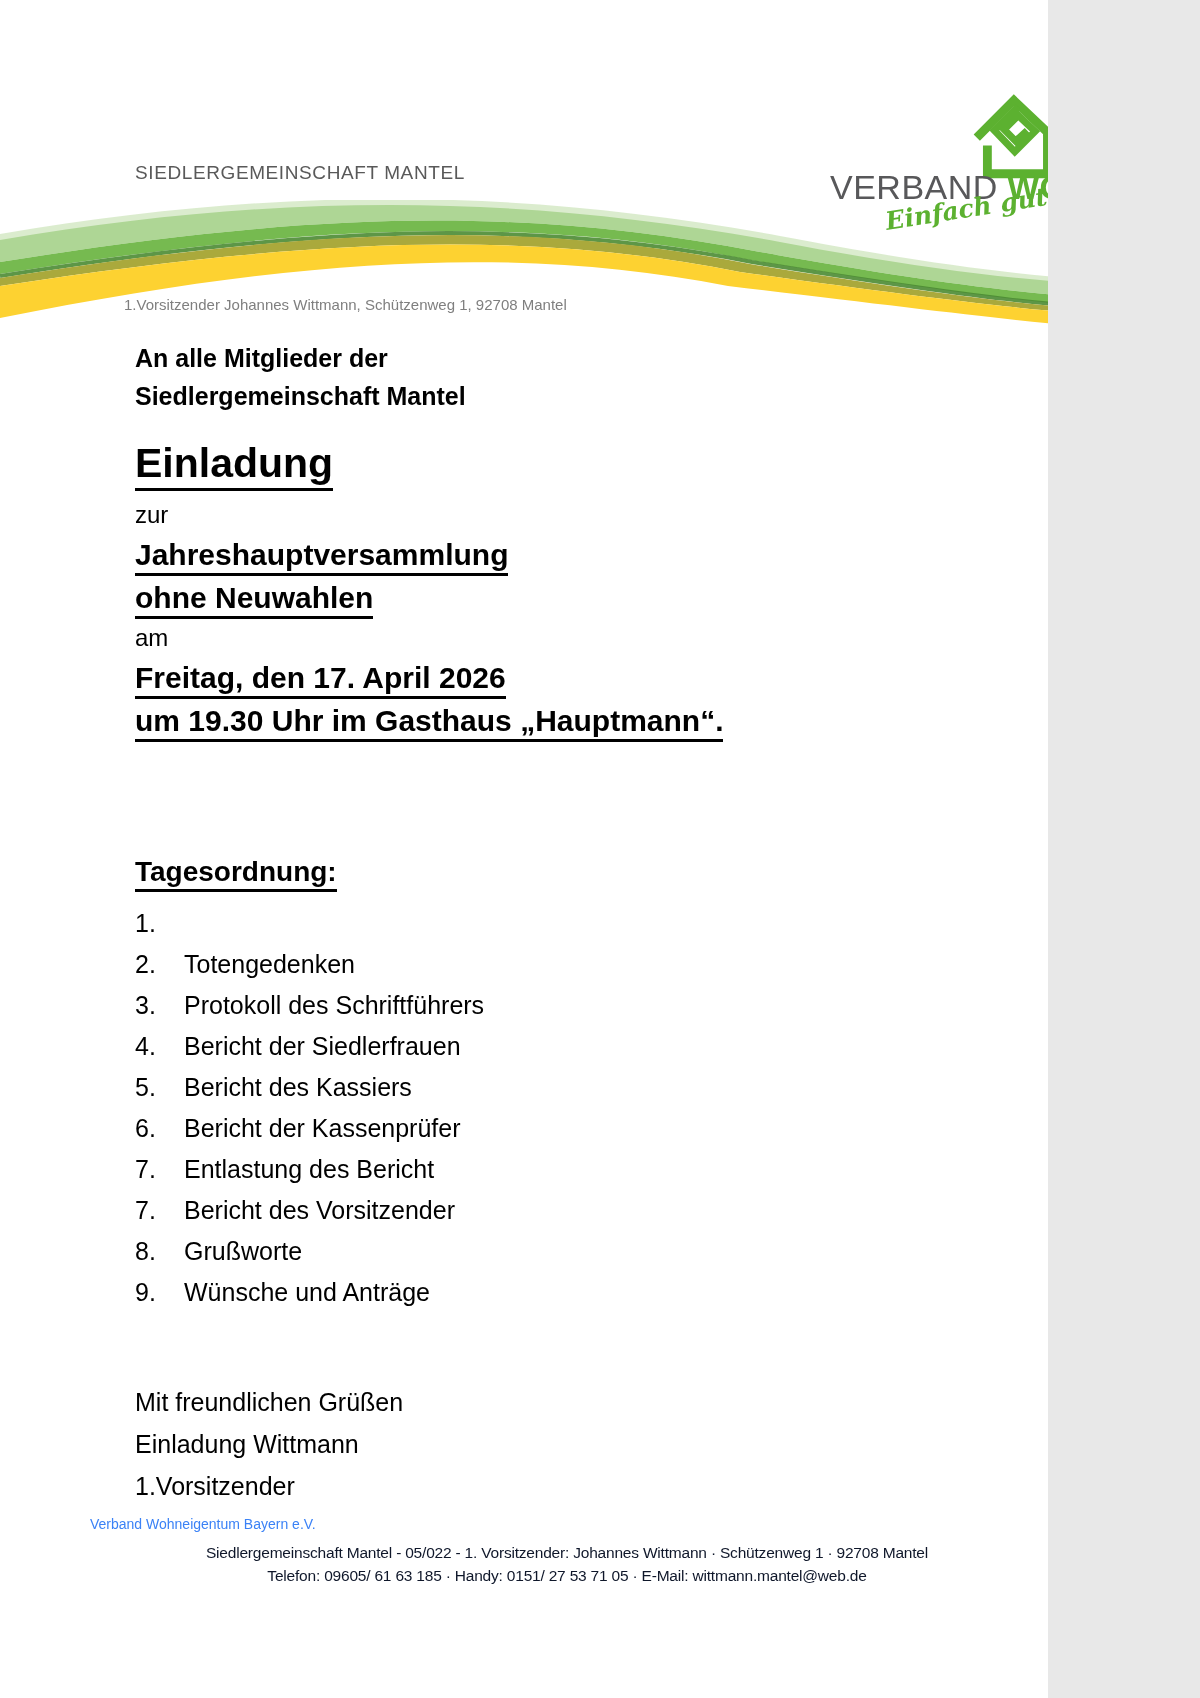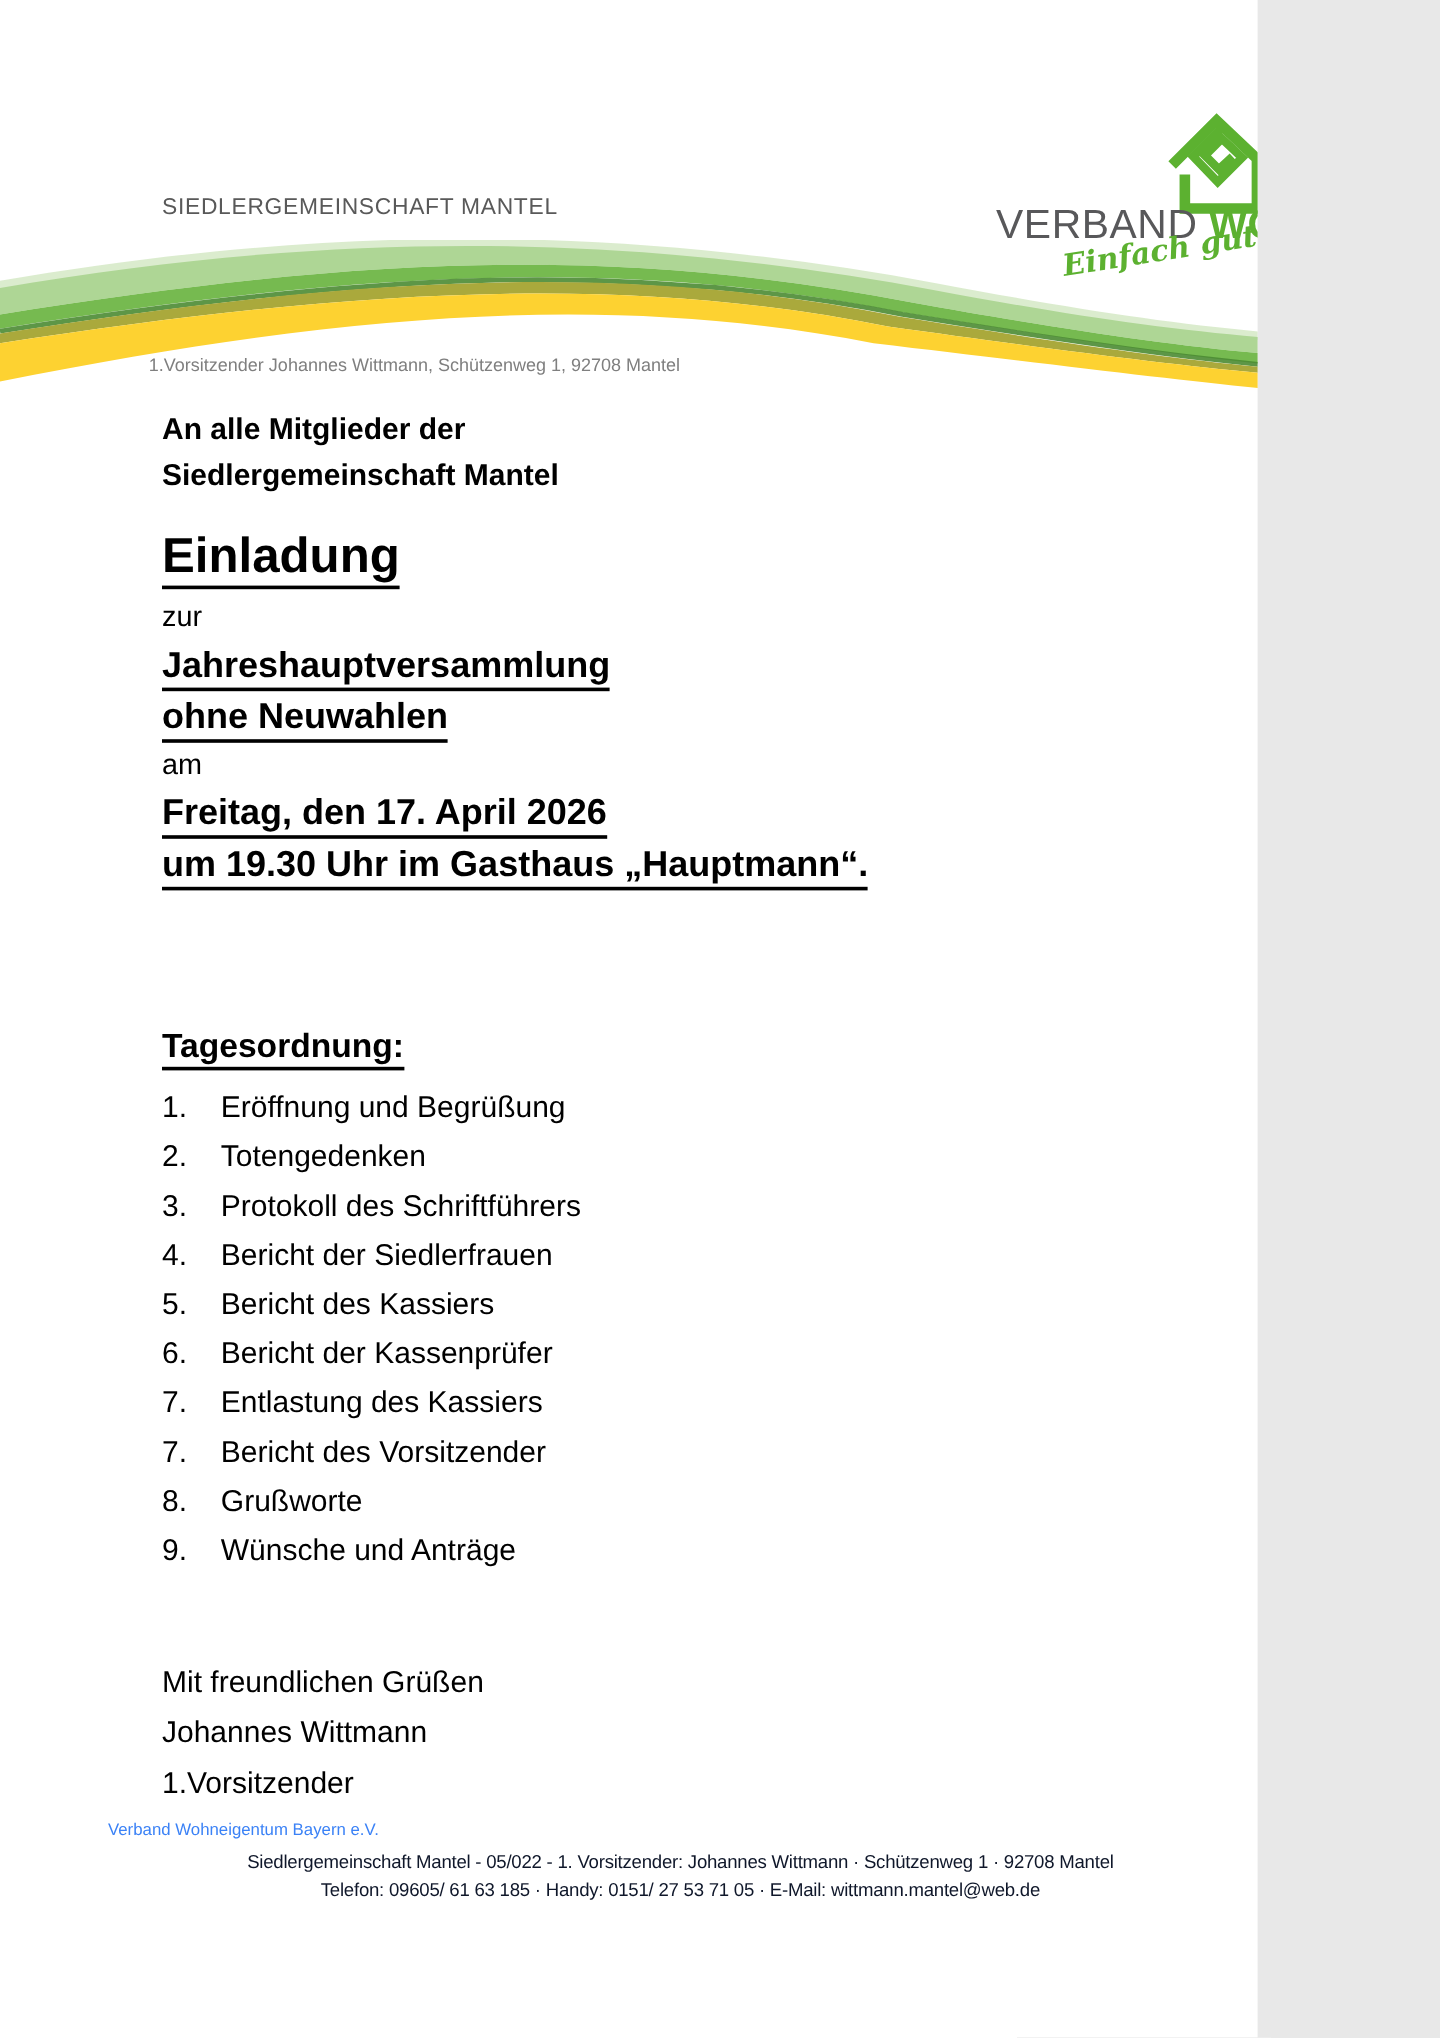--- a/index.html
+++ b/index.html
@@ -142,21 +142,20 @@
       <span class="u">um 19.30 Uhr im Gasthaus „Hauptmann“.</span>
     </div>
   </div>
 
   <div class="agenda-heading">
     <span class="u">Tagesordnung:</span>
   </div>
   <div class="agenda-list">
     <div class="agenda-row">
       <span class="agenda-num">1.</span>
-      <span>Eröffnung und Begrüßung</span>
     </div>
     <div class="agenda-row">
       <span class="agenda-num">2.</span>
       <span>Totengedenken</span>
     </div>
     <div class="agenda-row">
       <span class="agenda-num">3.</span>
       <span>Protokoll des Schriftführers</span>
     </div>
     <div class="agenda-row">
@@ -166,39 +165,39 @@
     <div class="agenda-row">
       <span class="agenda-num">5.</span>
       <span>Bericht des Kassiers</span>
     </div>
     <div class="agenda-row">
       <span class="agenda-num">6.</span>
       <span>Bericht der Kassenprüfer</span>
     </div>
     <div class="agenda-row">
       <span class="agenda-num">7.</span>
-      <span>Entlastung des Kassiers</span>
+      <span>Entlastung des Bericht</span>
     </div>
     <div class="agenda-row">
       <span class="agenda-num">7.</span>
       <span>Bericht des Vorsitzender</span>
     </div>
     <div class="agenda-row">
       <span class="agenda-num">8.</span>
       <span>Grußworte</span>
     </div>
     <div class="agenda-row">
       <span class="agenda-num">9.</span>
       <span>Wünsche und Anträge</span>
     </div>
   </div>
 
   <div class="closing">
     <div>Mit freundlichen Grüßen</div>
-    <div>Johannes Wittmann</div>
+    <div>Einladung Wittmann</div>
     <div>1.Vorsitzender</div>
   </div>
 
   <div class="footer-association">Verband Wohneigentum Bayern e.V.</div>
   <div class="footer-line1">Siedlergemeinschaft Mantel - 05/022 - 1. Vorsitzender: Johannes Wittmann · Schützenweg 1 · 92708 Mantel</div>
   <div class="footer-line2">Telefon: 09605/ 61 63 185 · Handy: 0151/ 27 53 71 05 · E-Mail: wittmann.mantel@web.de</div>
 
 </div>
 
 </body></html>

